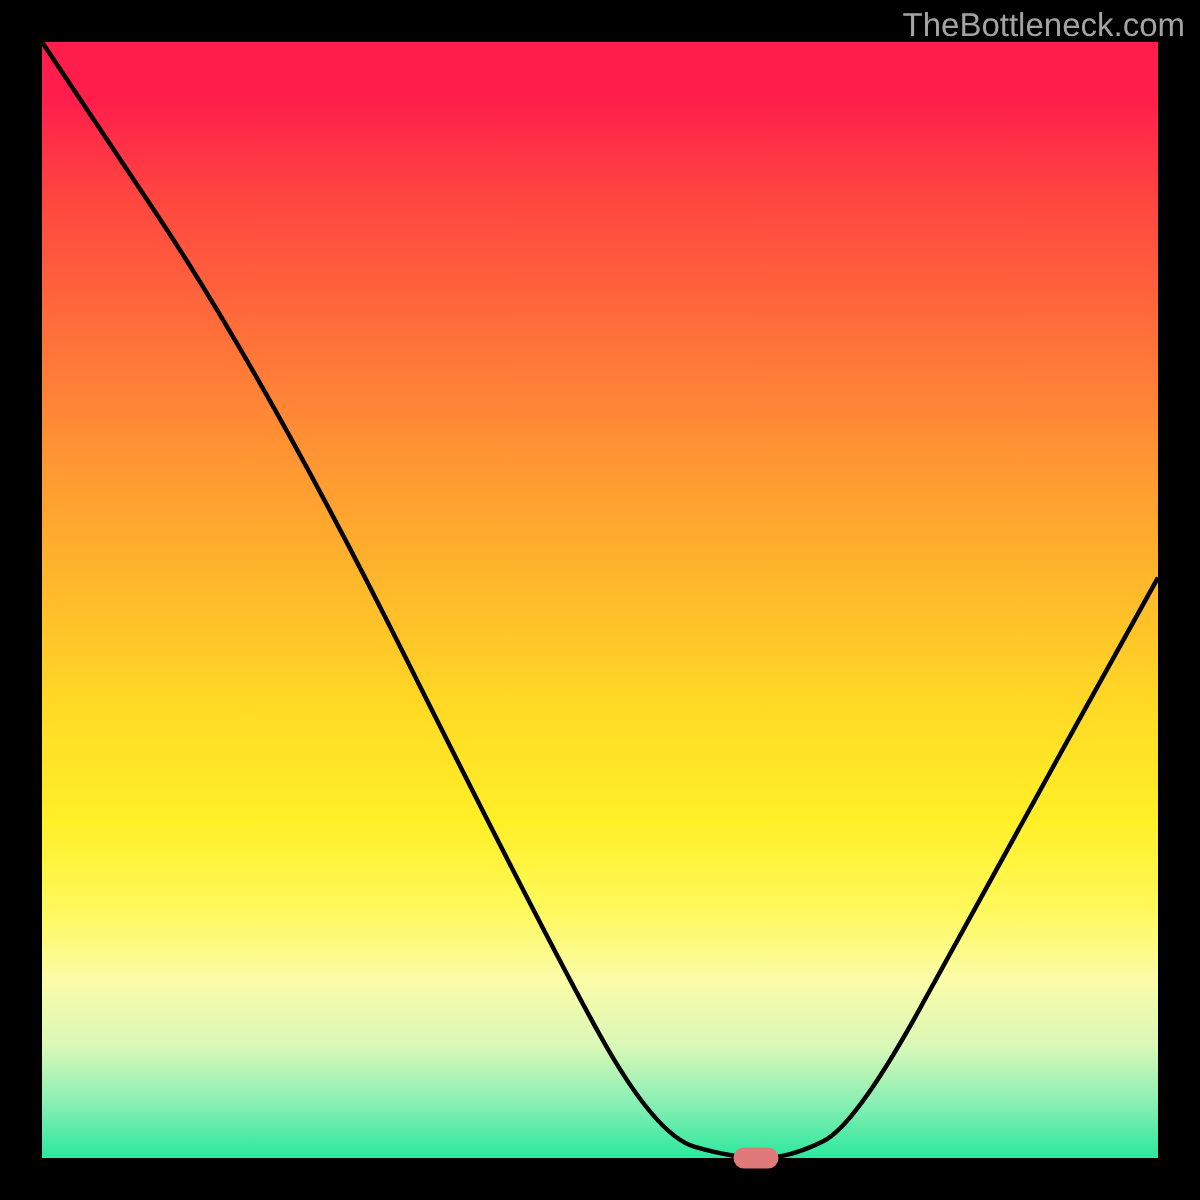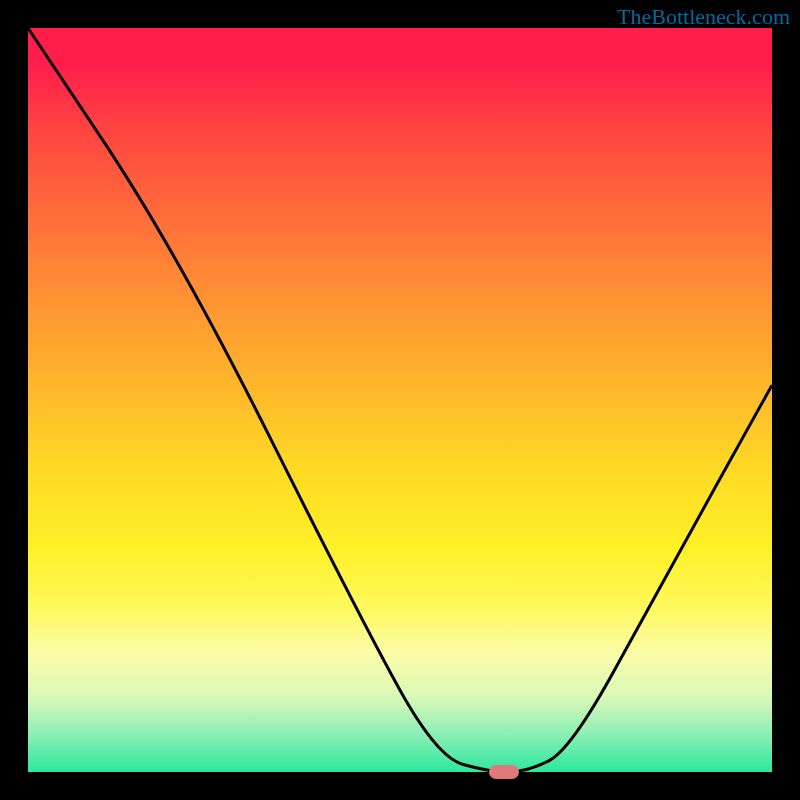--- a/index.html
+++ b/index.html
@@ -8,23 +8,23 @@
     width: 800px;
     height: 800px;
     background: #000;
     overflow: hidden;
     position: relative;
   }
   .watermark {
     position: absolute;
     top: 4px;
     right: 10px;
-    font-family: Liberation Serif, serif;
+    font-family: Liberation Sans, sans-serif;
     font-size: 22px;
-    color: #0369a1;
+    color: #a3a3a3;
     font-weight: 500;
     z-index: 10;
   }
   .frame {
     position: absolute;
     top: 0;
     left: 0;
     width: 800px;
     height: 800px;
   }

